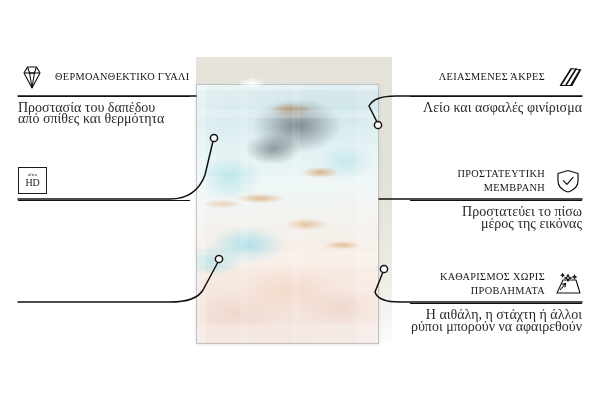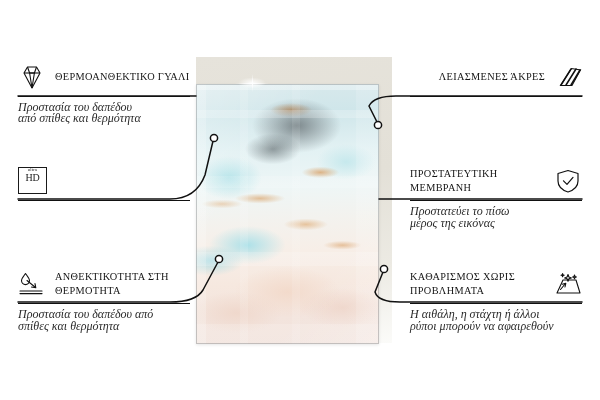--- a/index.html
+++ b/index.html
@@ -86,42 +86,42 @@
   }
   .glass-glint i{
     position:absolute; left:50%; top:50%; width:1px; height:18px; margin:-9px 0 0 -0.5px;
     background:linear-gradient(180deg, rgba(255,255,255,0), #fff, rgba(255,255,255,0));
     display:block;
   }
 
   
   .feature { position:absolute; width:172px; }
   .f-left  { left:18px;  text-align:left; }
-  .f-right { left:410px; }
+  .f-right { left:410px; text-align:right; }
   .ftop    { top:64px; }
   .fmid    { top:167px; }
   .fbot    { top:270px; }
 
   .head { display:flex; align-items:center; gap:9px; }
   .f-right .head { flex-direction:row-reverse; }
   .title {
     font-size:10.3px; letter-spacing:.35px; line-height:13.6px;
     text-transform:uppercase; font-weight:400; color:#151515;
   }
   .rule { height:0; border-top:1.3px solid #111; margin:6px 0 5px; }
   .desc {
-    font-size:12px; line-height:11.4px; color:#2a2a2a; font-style:italic;
+    font-size:14px; line-height:11.4px; color:#2a2a2a; 
   }
   .icon { flex:0 0 auto; width:28px; height:26px; display:block; }
   .icon svg { display:block; }
 
   
   .hdbox{
     flex:0 0 auto; width:27px; height:25px; border:1.2px solid #1a1a1a;
-    display:flex; flex-direction:column; align-items:center; 
+    display:flex; flex-direction:column; align-items:center; justify-content:center;
     line-height:1;
   }
   .hdbox .u{ font-size:4.6px; letter-spacing:.2px; }
   .hdbox .h{ font-size:10px; letter-spacing:-.2px; margin-top:.5px; }
 
   
   .wires{ position:absolute; inset:0; }
 </style>
 </head>
 <body>
@@ -187,54 +187,37 @@
   <div class="feature f-left fmid">
     <div class="head">
       <span class="hdbox">
         <span class="u">ultra</span>
         <span class="h">HD</span>
       </span>
     </div>
     <div class="rule"></div>
   </div>
 
-  <div class="feature f-left fbot">
-    <div class="head">
-      <span class="icon">
-        <svg width="28" height="26" viewBox="0 0 28 26">
-          <g fill="none" stroke="#111" stroke-width="1.1" stroke-linecap="round" stroke-linejoin="round">
-            <path d="M7.5 2.5 C5 6 3.5 7.6 3.5 9.6 A4 4 0 0 0 11.5 9.6 C11.5 7.6 10 6 7.5 2.5 Z"></path>
-            <path d="M9 9.5 L17.5 16.5"></path>
-            <path d="M13.5 16 L17.8 16.8 L17 12.6"></path>
-            <path d="M2 20 H24"></path>
-            <path d="M2 22.6 H24"></path>
-          </g>
-        </svg>
-      </span>
-      <span class="title">ΑΝΘΕΚΤΙΚΟΤΗΤΑ ΣΤΗ ΘΕΡΜΟΤΗΤΑ</span>
-    </div>
-    <div class="rule"></div>
-    <div class="desc">Προστασία του δαπέδου από<br>σπίθες και θερμότητα</div>
-  </div>
 
   <div class="feature f-right ftop">
     <div class="head">
       <span class="icon">
         <svg width="28" height="26" viewBox="0 0 28 26">
           <g stroke="#111" stroke-width="1.5" stroke-linecap="round">
             <path d="M7 21 L17 5"></path>
             <path d="M12 21 L22 5"></path>
             <path d="M17 21 L26 6"></path>
           </g>
           <path d="M6.5 21.5 L17.5 4.5 L26.5 6 L18 21.5 Z" fill="none" stroke="#111" stroke-width="1.1"></path>
         </svg>
       </span>
       <span class="title">ΛΕΙΑΣΜΕΝΕΣ ΆΚΡΕΣ</span>
     </div>
     <div class="rule"></div>
+    <div class="desc">Λείο και ασφαλές φινίρισμα</div>
   </div>
 
   <div class="feature f-right fbot">
     <div class="head">
       <span class="icon">
         <svg width="28" height="26" viewBox="0 0 28 26">
           <g fill="none" stroke="#111" stroke-width="1.1" stroke-linecap="round" stroke-linejoin="round">
             <path d="M3 22 L9 9 L22 9 L26 22 Z"></path>
             <path d="M6.5 18.5 L11.5 12.5"></path>
             <path d="M8.2 13.2 L11.8 12.4 L11 16"></path>

